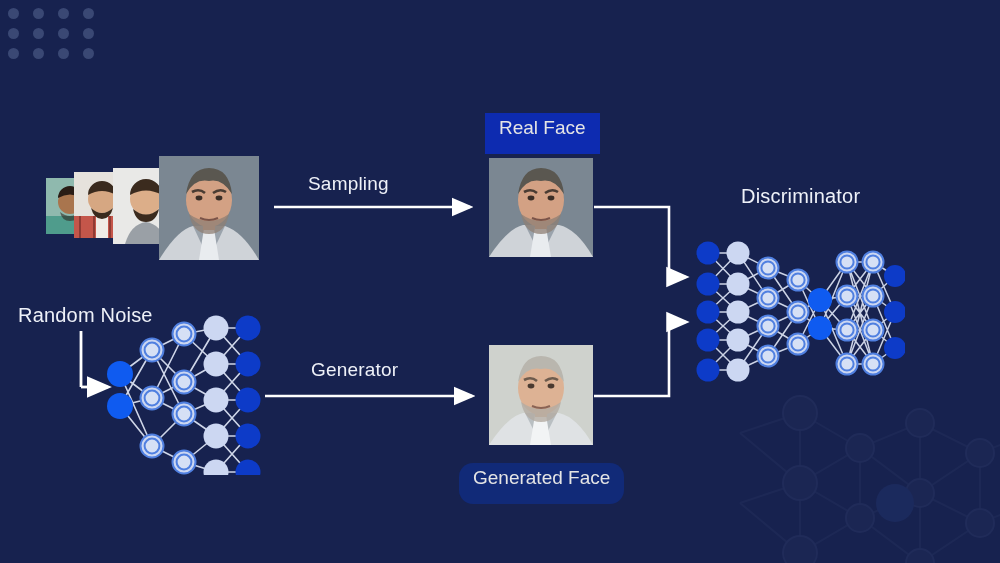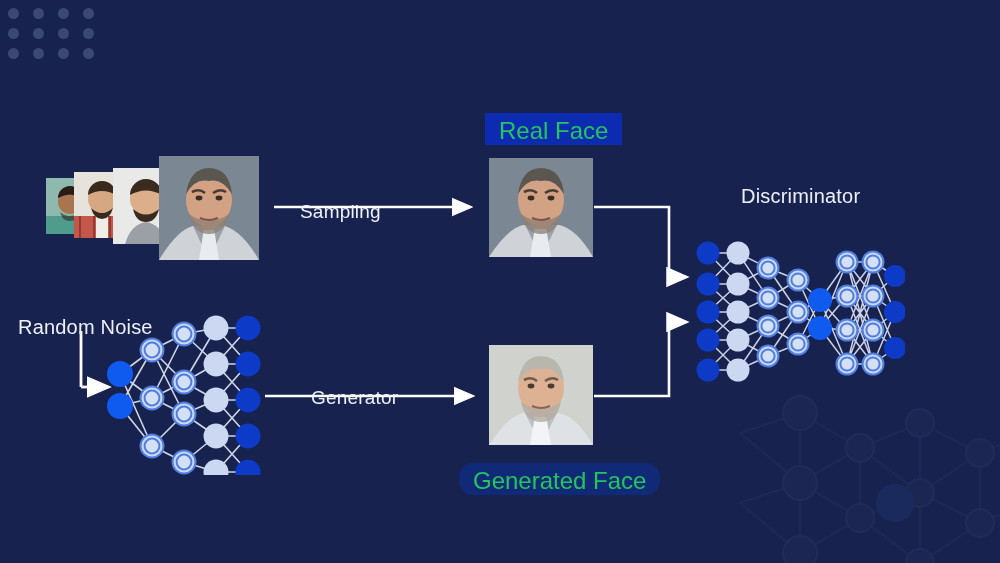--- a/index.html
+++ b/index.html
@@ -26,27 +26,27 @@
   
   .label{
     color:#eef1f8;
     font-size:20px;
     letter-spacing:.2px;
     white-space:nowrap;
   }
   #discriminator-label{font-size:20px;}
   #random-noise-label{font-size:20px;}
   #sampling-label{font-size:19px;}
-  #generator-label{font-size:19px;margin-top:28px;}
+  #generator-label{font-size:19px;}
 
   
   .badge{
-    color:#22c55e;
-    font-size:24px;
-    padding:5px 14px 1px 14px;
+    color:#e5e5e5;
+    font-size:19px;
+    padding:5px 14px 15px 14px;
     white-space:nowrap;
     line-height:1.1;
   }
   #real-face-badge{background:#0d2bb0;}
   #generated-face-badge{background:#112a78;border-radius:14px;}
 
   
   #verdict{
     width:78px;text-align:center;color:#eef1f8;
     font-size:21px;line-height:1.42;
@@ -365,24 +365,24 @@
       </g>
 
       <g fill="#0d3bc8">
         <circle cx="200" cy="36" r="11"></circle>
           <circle cx="200" cy="72" r="11"></circle>
           <circle cx="200" cy="108" r="11"></circle>
       </g>
     </svg>
   </div>
 
-  <div class="abs label" id="sampling-label" style="left:300px;top:173px;margin-top:28px;">Sampling</div>
+  <div class="abs label" id="sampling-label" style="left:308px;top:173px;">Sampling</div>
   <div class="abs label" id="generator-label" style="left:311px;top:359px;">Generator</div>
   <div class="abs label" id="discriminator-label" style="left:741px;top:185px;">Discriminator</div>
-  <div class="abs label" id="random-noise-label" style="left:18px;top:304px;margin-top:12px;">Random Noise</div>
+  <div class="abs label" id="random-noise-label" style="left:18px;top:304px;">Random Noise</div>
 
   <div class="abs badge" id="real-face-badge" style="left:485px;top:113px;">Real Face</div>
   <div class="abs badge" id="generated-face-badge" style="left:459px;top:463px;">Generated Face</div>
 
   <div class="abs" id="verdict" style="left:910px;top:258px;">
   </div>
 
 </div>
 
 </body></html>

